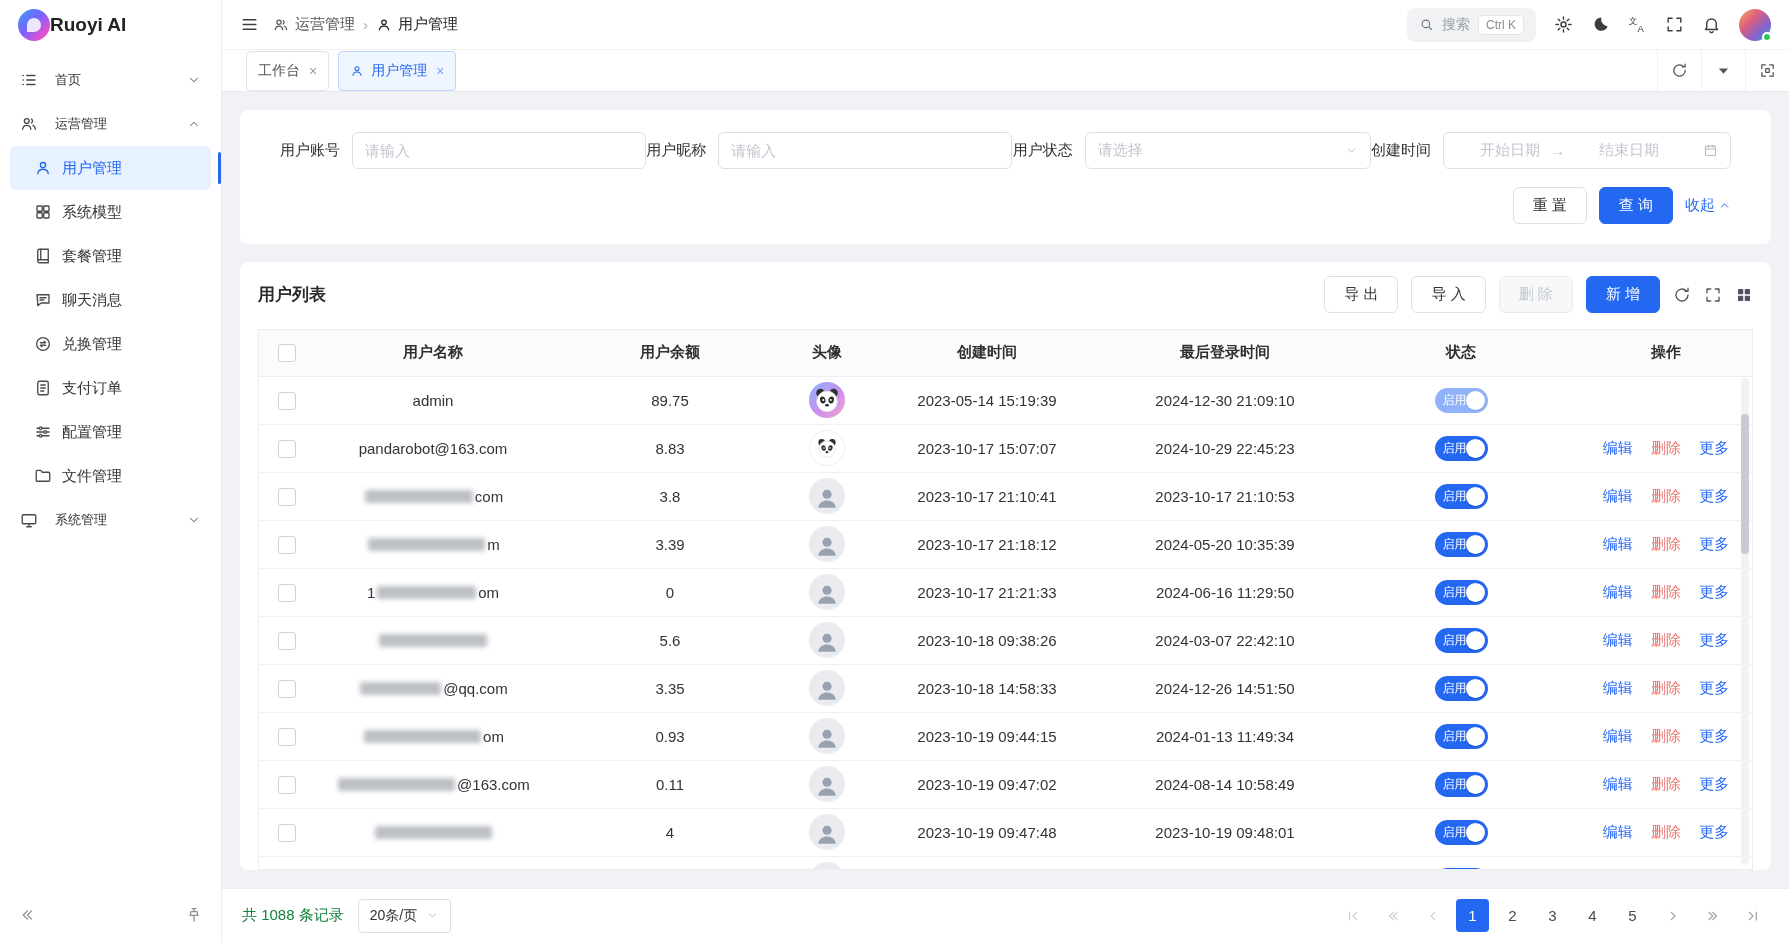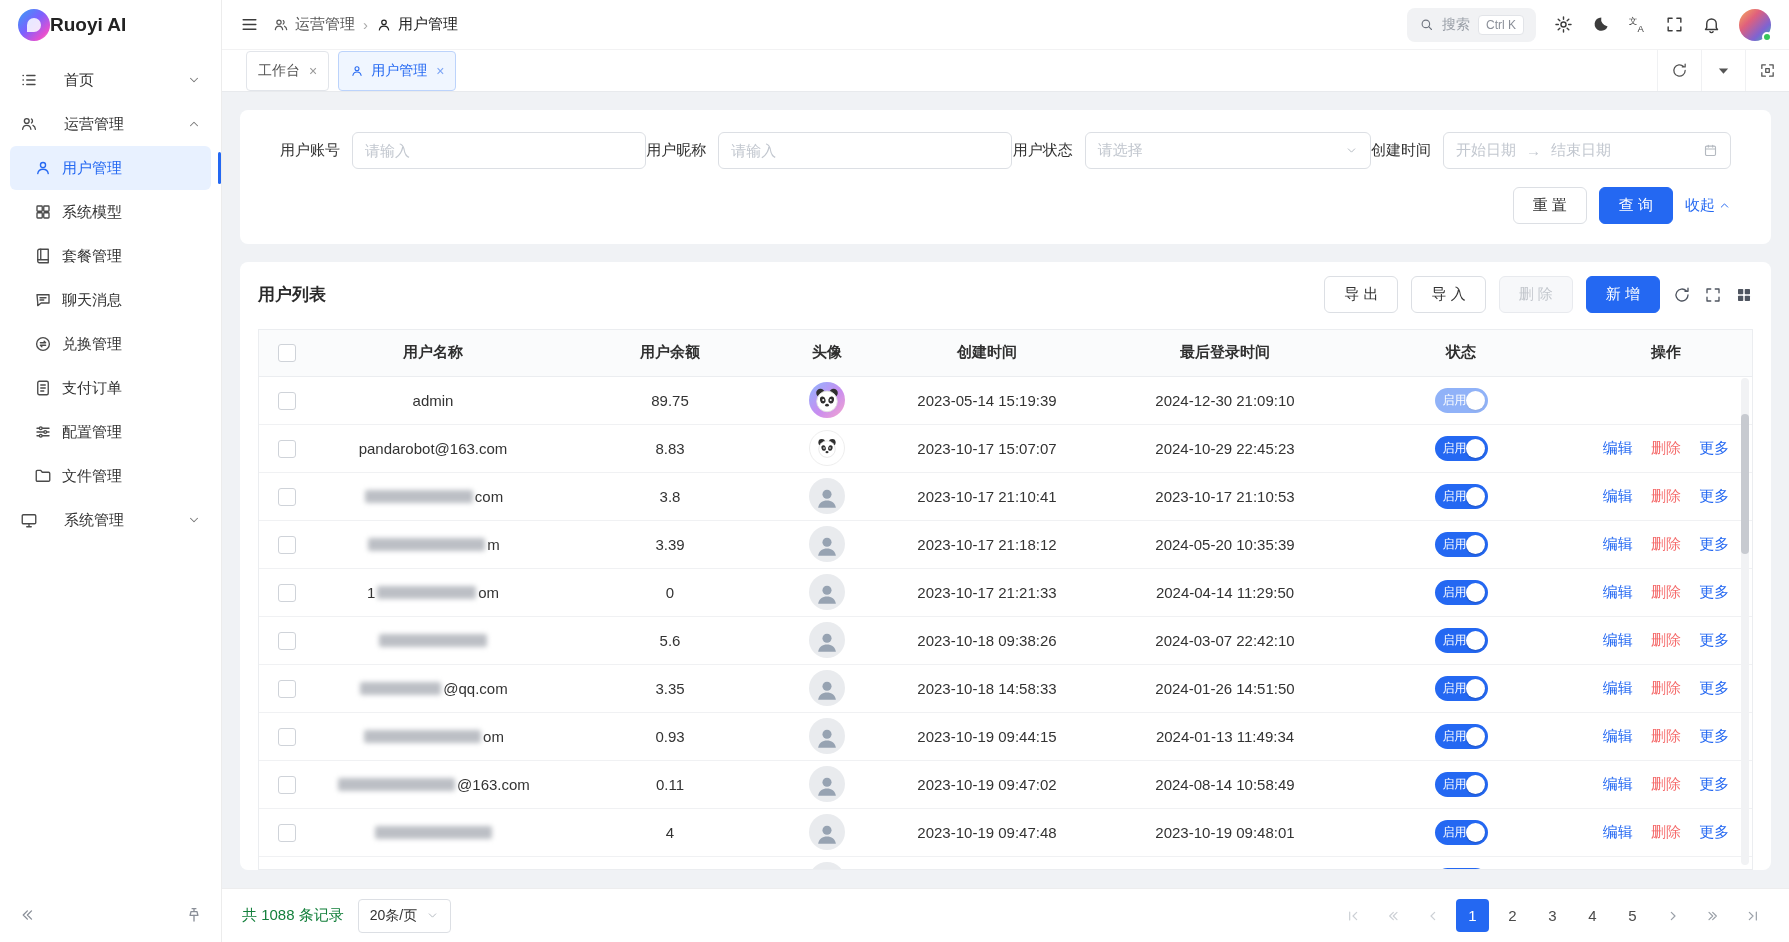--- a/index.html
+++ b/index.html
@@ -12,22 +12,22 @@
 
   
   .sidebar { width:222px; flex:0 0 222px; border-right:1px solid #ececec; display:flex; flex-direction:column; background:#fff; }
   .logo { height:50px; display:flex; align-items:center; padding:0 18px; }
   .logo-mark { width:32px; height:32px; border-radius:50%;
     background:linear-gradient(135deg,#35a0f4 0%,#7b61ff 45%,#e44fd0 80%,#f7a9c4 100%); position:relative; }
   .logo-mark::after { content:''; position:absolute; left:9px; top:9px; width:14px; height:14px; border-radius:50% 50% 50% 0;
     background:rgba(255,255,255,.85); }
   .logo-text { font-size:19px; font-weight:bold; color:#222; }
   .menu { flex:1; padding:8px 10px; overflow:hidden; }
-  .menu-item { height:44px; display:flex; align-items:center; gap:26px; padding:0 10px; border-radius:6px;
-    font-size:15px; color:#333; cursor:pointer; }
+  .menu-item { height:44px; display:flex; align-items:center; gap:17px; padding:0 10px; border-radius:6px;
+    font-size:13px; color:#333; cursor:pointer; }
   .mi-icon { width:18px; height:18px; color:#4a4a4a; flex:0 0 18px; }
   .mi-chev { width:14px; height:14px; margin-left:auto; color:#777; }
   .submenu { display:flex; flex-direction:column; }
   .submenu-item { height:44px; display:flex; align-items:center; gap:10px; padding:0 10px 0 24px; border-radius:6px;
     font-size:15px; color:#333; cursor:pointer; position:relative; }
   .submenu-item.active { background:#e8f1ff; color:var(--primary); }
   .submenu-item.active .mi-icon { color:var(--primary); }
   .submenu-item.active::after { content:''; position:absolute; right:-10px; top:6px; bottom:6px; width:3px;
     background:var(--primary); border-radius:2px; }
   .sidebar-footer { height:54px; display:flex; align-items:center; justify-content:space-between; padding:0 18px; }
@@ -79,21 +79,21 @@
   .ffield label { font-size:15px; color:#333; white-space:nowrap; }
   .ffield input { width:294px; height:37px; border:1px solid #dcdfe4; border-radius:6px; padding:0 12px;
     font-size:15px; color:#333; outline:none; font-family:inherit; }
   .ffield input::placeholder { color:#c2c7cf; }
   .select { width:286px; height:37px; border:1px solid #dcdfe4; border-radius:6px; padding:0 12px;
     display:flex; align-items:center; cursor:pointer; background:#fff; }
   .select .ph { color:#c2c7cf; font-size:15px; flex:1; }
   .sel-chev { width:13px; height:13px; color:#b4b9c0; }
   .daterange { width:288px; height:37px; border:1px solid #dcdfe4; border-radius:6px; padding:0 12px;
     display:flex; align-items:center; gap:10px; cursor:pointer; background:#fff; }
-  .daterange .ph { color:#c2c7cf; font-size:15px; }
+  .daterange .ph { color:#c2c7cf; font-size:15px;margin-left:24px; }
   .daterange .arrow { color:#c2c7cf; }
   .daterange .cal { width:15px; height:15px; color:#b4b9c0; margin-left:auto; }
   .filter-actions { display:flex; justify-content:flex-end; align-items:center; gap:12px; margin-top:18px; }
   .btn { height:37px; padding:0 19px; border:1px solid #dcdfe4; border-radius:6px; background:#fff;
     font-size:15px; color:#333; cursor:pointer; font-family:Liberation Sans, sans-serif; white-space:nowrap; }
   .btn.primary { background:var(--primary); border-color:var(--primary); color:#fff; }
   .btn.disabled { color:#c3c7cd; background:#f7f8fa; border-color:#e8eaee; cursor:not-allowed; }
   .collapse-link { display:flex; align-items:center; gap:3px; color:var(--primary); font-size:15px; cursor:pointer; }
   .cl-chev { width:13px; height:13px; }
 
@@ -607,21 +607,21 @@
     <td><span class="checkbox"></span></td>
     <td class="c-name">1<span class="mask" style="width: 99px;"></span>om</td>
     <td class="c-balance">0</td>
     <td class="c-avatar"><span class="row-avatar av-user">
                       <svg viewBox="0 0 24 24" fill="currentColor">
                         <circle cx="12" cy="8.5" r="4.2"></circle>
                         <path d="M3.8 21c.8-4.3 4-6.6 8.2-6.6s7.4 2.3 8.2 6.6z"></path>
                       </svg>
                     </span></td>
     <td class="c-created">2023-10-17 21:21:33</td>
-    <td class="c-last">2024-04-14 11:29:50</td>
+    <td class="c-last">2024-06-16 11:29:50</td>
     <td><span class="toggle">
                       <span class="tg-label">启用</span>
                       <span class="tg-knob"></span>
                     </span></td>
     <td class="c-actions">
       <a class="act edit">编辑</a>
       <a class="act del">删除</a>
       <a class="act more">更多</a>
     </td>
   </tr>
@@ -651,21 +651,21 @@
     <td><span class="checkbox"></span></td>
     <td class="c-name"><span class="mask" style="width: 81px;"></span>@qq.com</td>
     <td class="c-balance">3.35</td>
     <td class="c-avatar"><span class="row-avatar av-user">
                       <svg viewBox="0 0 24 24" fill="currentColor">
                         <circle cx="12" cy="8.5" r="4.2"></circle>
                         <path d="M3.8 21c.8-4.3 4-6.6 8.2-6.6s7.4 2.3 8.2 6.6z"></path>
                       </svg>
                     </span></td>
     <td class="c-created">2023-10-18 14:58:33</td>
-    <td class="c-last">2024-01-26 14:51:50</td>
+    <td class="c-last">2024-12-26 14:51:50</td>
     <td><span class="toggle">
                       <span class="tg-label">启用</span>
                       <span class="tg-knob"></span>
                     </span></td>
     <td class="c-actions">
       <a class="act edit">编辑</a>
       <a class="act del">删除</a>
       <a class="act more">更多</a>
     </td>
   </tr>

